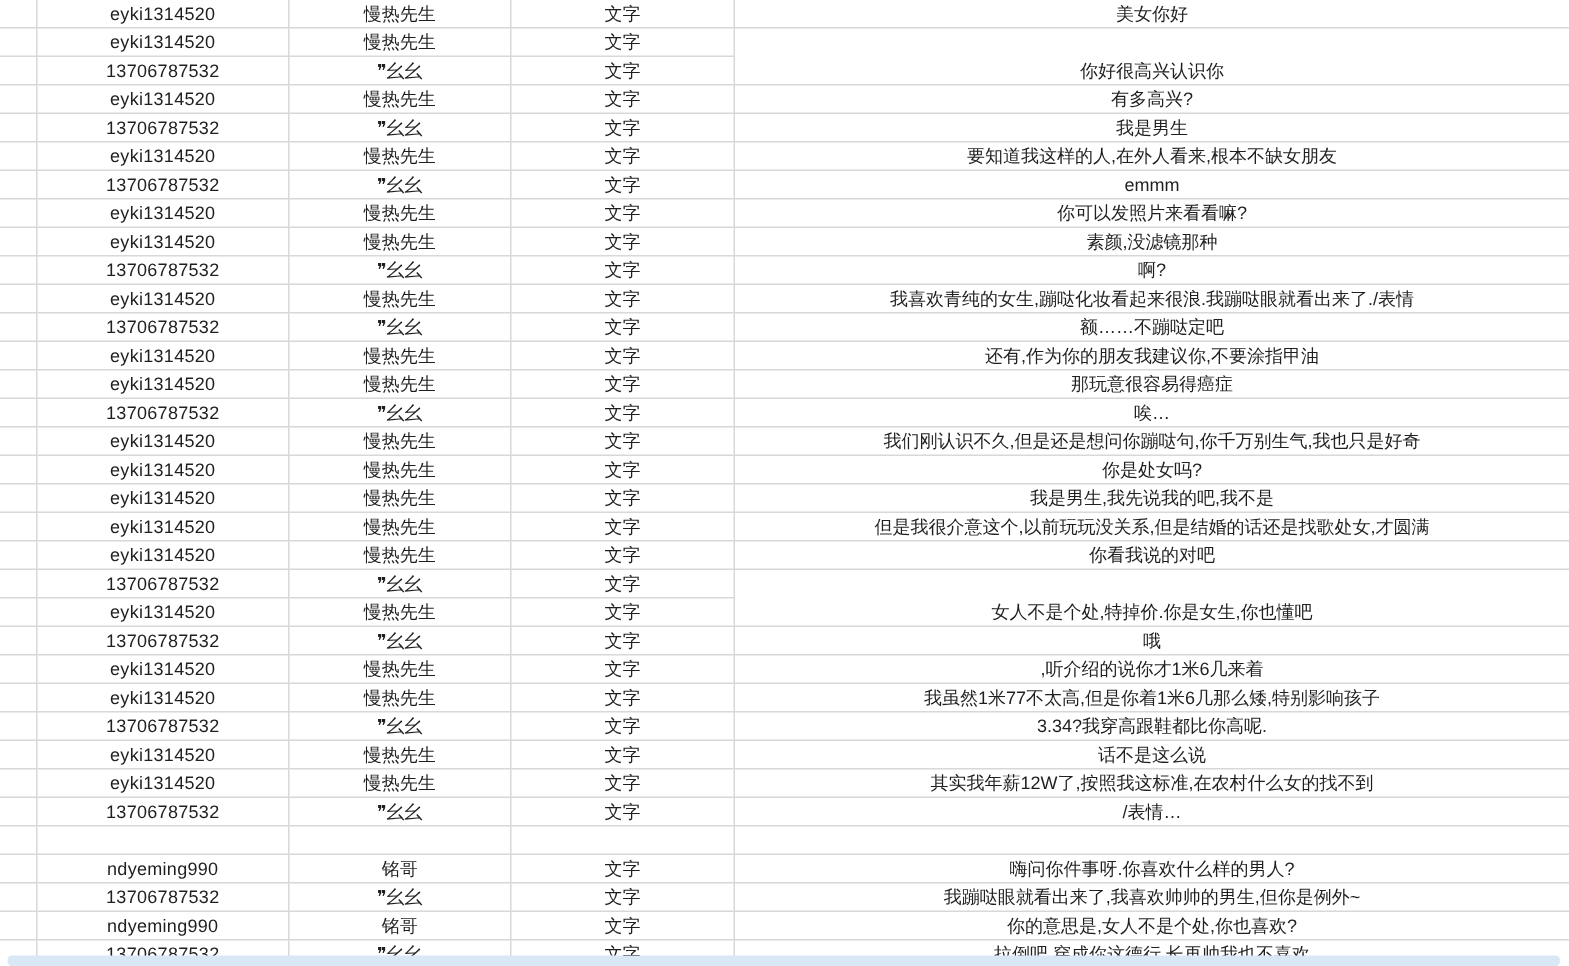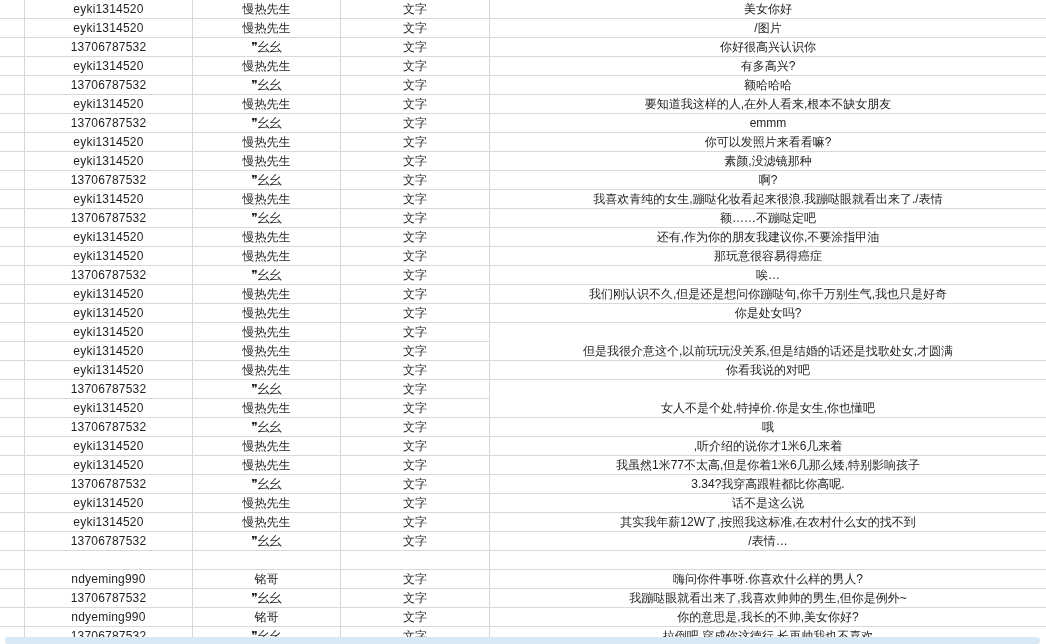--- a/index.html
+++ b/index.html
@@ -50,42 +50,41 @@
         <div class="cell id">eyki1314520</div>
         <div class="cell">慢热先生</div>
         <div class="cell">文字</div>
         <div class="cell msg">美女你好</div>
       </div>
       <div class="row">
         <div class="cell"></div>
         <div class="cell id">eyki1314520</div>
         <div class="cell">慢热先生</div>
         <div class="cell">文字</div>
-        <div class="cell msg">/图片</div>
       </div>
       <div class="row">
         <div class="cell"></div>
         <div class="cell id">13706787532</div>
         <div class="cell">❞幺幺</div>
         <div class="cell">文字</div>
         <div class="cell msg">你好很高兴认识你</div>
       </div>
       <div class="row">
         <div class="cell"></div>
         <div class="cell id">eyki1314520</div>
         <div class="cell">慢热先生</div>
         <div class="cell">文字</div>
         <div class="cell msg">有多高兴?</div>
       </div>
       <div class="row">
         <div class="cell"></div>
         <div class="cell id">13706787532</div>
         <div class="cell">❞幺幺</div>
         <div class="cell">文字</div>
-        <div class="cell msg">额哈哈哈</div>
+        <div class="cell msg">我是男生</div>
       </div>
       <div class="row">
         <div class="cell"></div>
         <div class="cell id">eyki1314520</div>
         <div class="cell">慢热先生</div>
         <div class="cell">文字</div>
         <div class="cell msg">要知道我这样的人,在外人看来,根本不缺女朋友</div>
       </div>
       <div class="row">
         <div class="cell"></div>
@@ -162,20 +161,21 @@
         <div class="cell id">eyki1314520</div>
         <div class="cell">慢热先生</div>
         <div class="cell">文字</div>
         <div class="cell msg">你是处女吗?</div>
       </div>
       <div class="row">
         <div class="cell"></div>
         <div class="cell id">eyki1314520</div>
         <div class="cell">慢热先生</div>
         <div class="cell">文字</div>
+        <div class="cell msg">我是男生,我先说我的吧,我不是</div>
       </div>
       <div class="row">
         <div class="cell"></div>
         <div class="cell id">eyki1314520</div>
         <div class="cell">慢热先生</div>
         <div class="cell">文字</div>
         <div class="cell msg">但是我很介意这个,以前玩玩没关系,但是结婚的话还是找歌处女,才圆满</div>
       </div>
       <div class="row">
         <div class="cell"></div>
@@ -265,21 +265,21 @@
         <div class="cell id">13706787532</div>
         <div class="cell">❞幺幺</div>
         <div class="cell">文字</div>
         <div class="cell msg">我蹦哒眼就看出来了,我喜欢帅帅的男生,但你是例外~</div>
       </div>
       <div class="row">
         <div class="cell"></div>
         <div class="cell id">ndyeming990</div>
         <div class="cell">铭哥</div>
         <div class="cell">文字</div>
-        <div class="cell msg">你的意思是,我长的不帅,美女你好?</div>
+        <div class="cell msg">你的意思是,女人不是个处,你也喜欢?</div>
       </div>
       <div class="row">
         <div class="cell"></div>
         <div class="cell id">13706787532</div>
         <div class="cell">❞幺幺</div>
         <div class="cell">文字</div>
         <div class="cell msg">拉倒吧,穿成你这德行,长再帅我也不喜欢</div>
       </div>
     </div>
   <div id="hscroll"></div>

